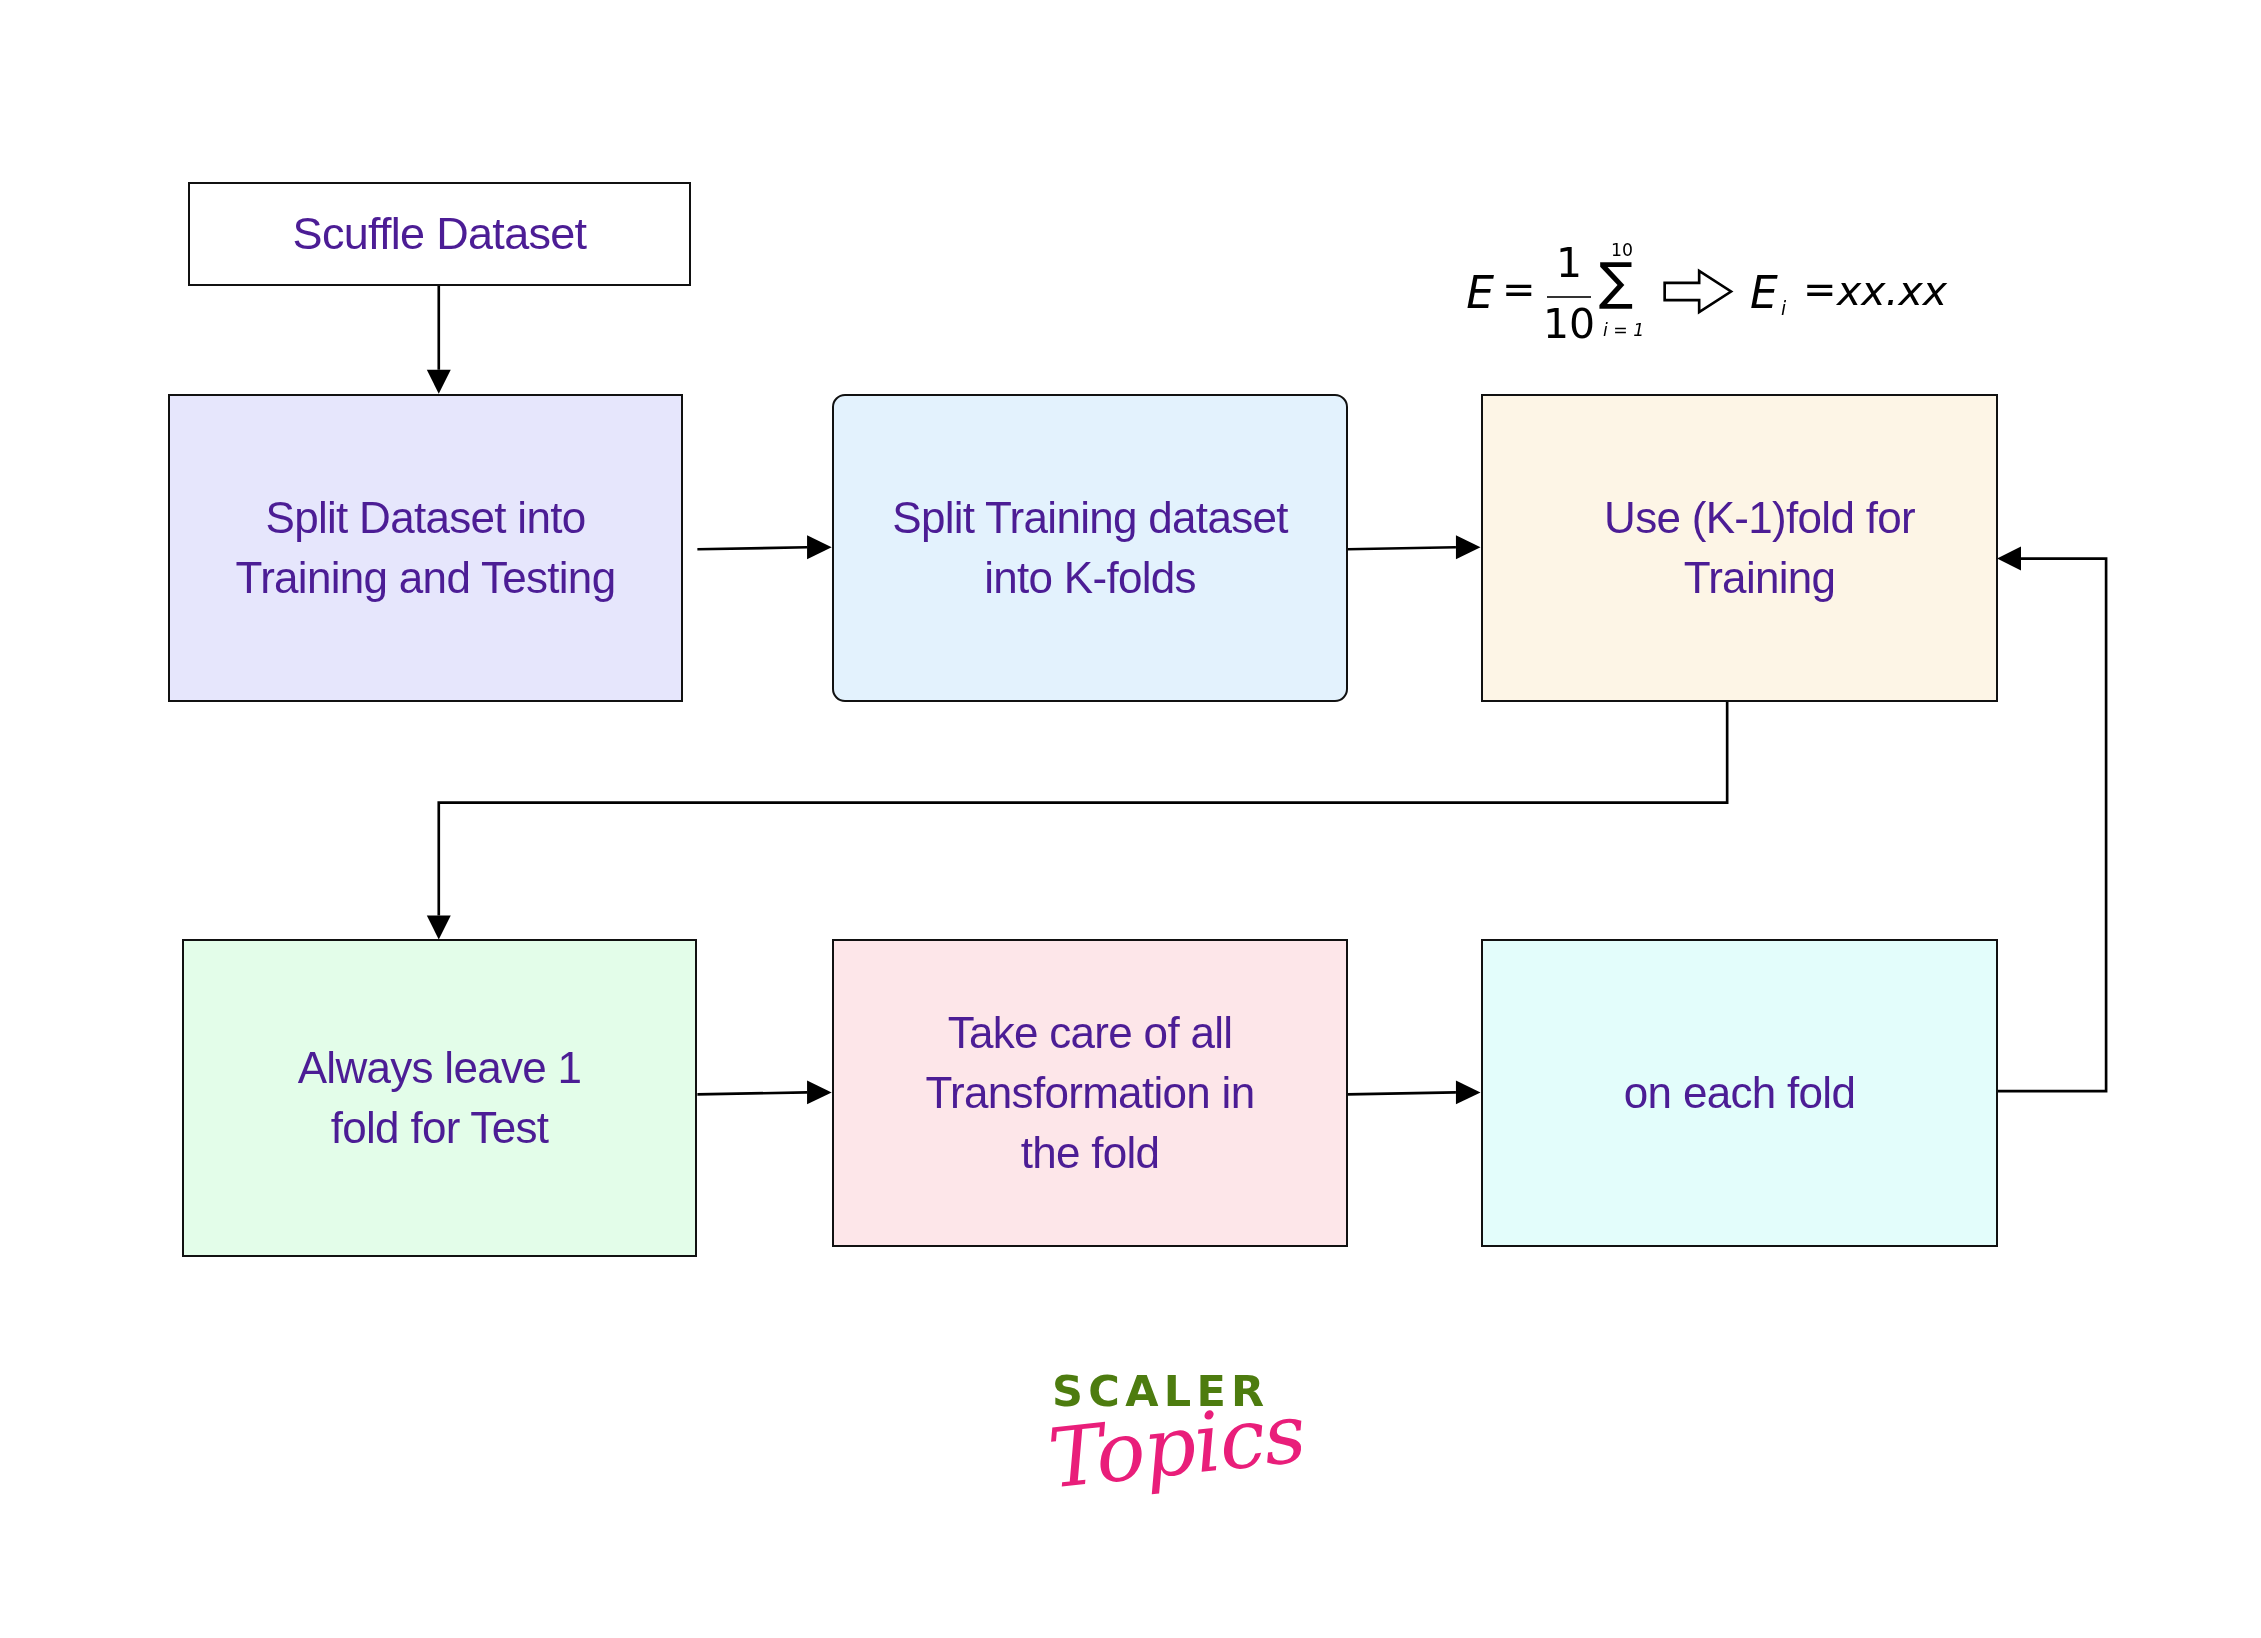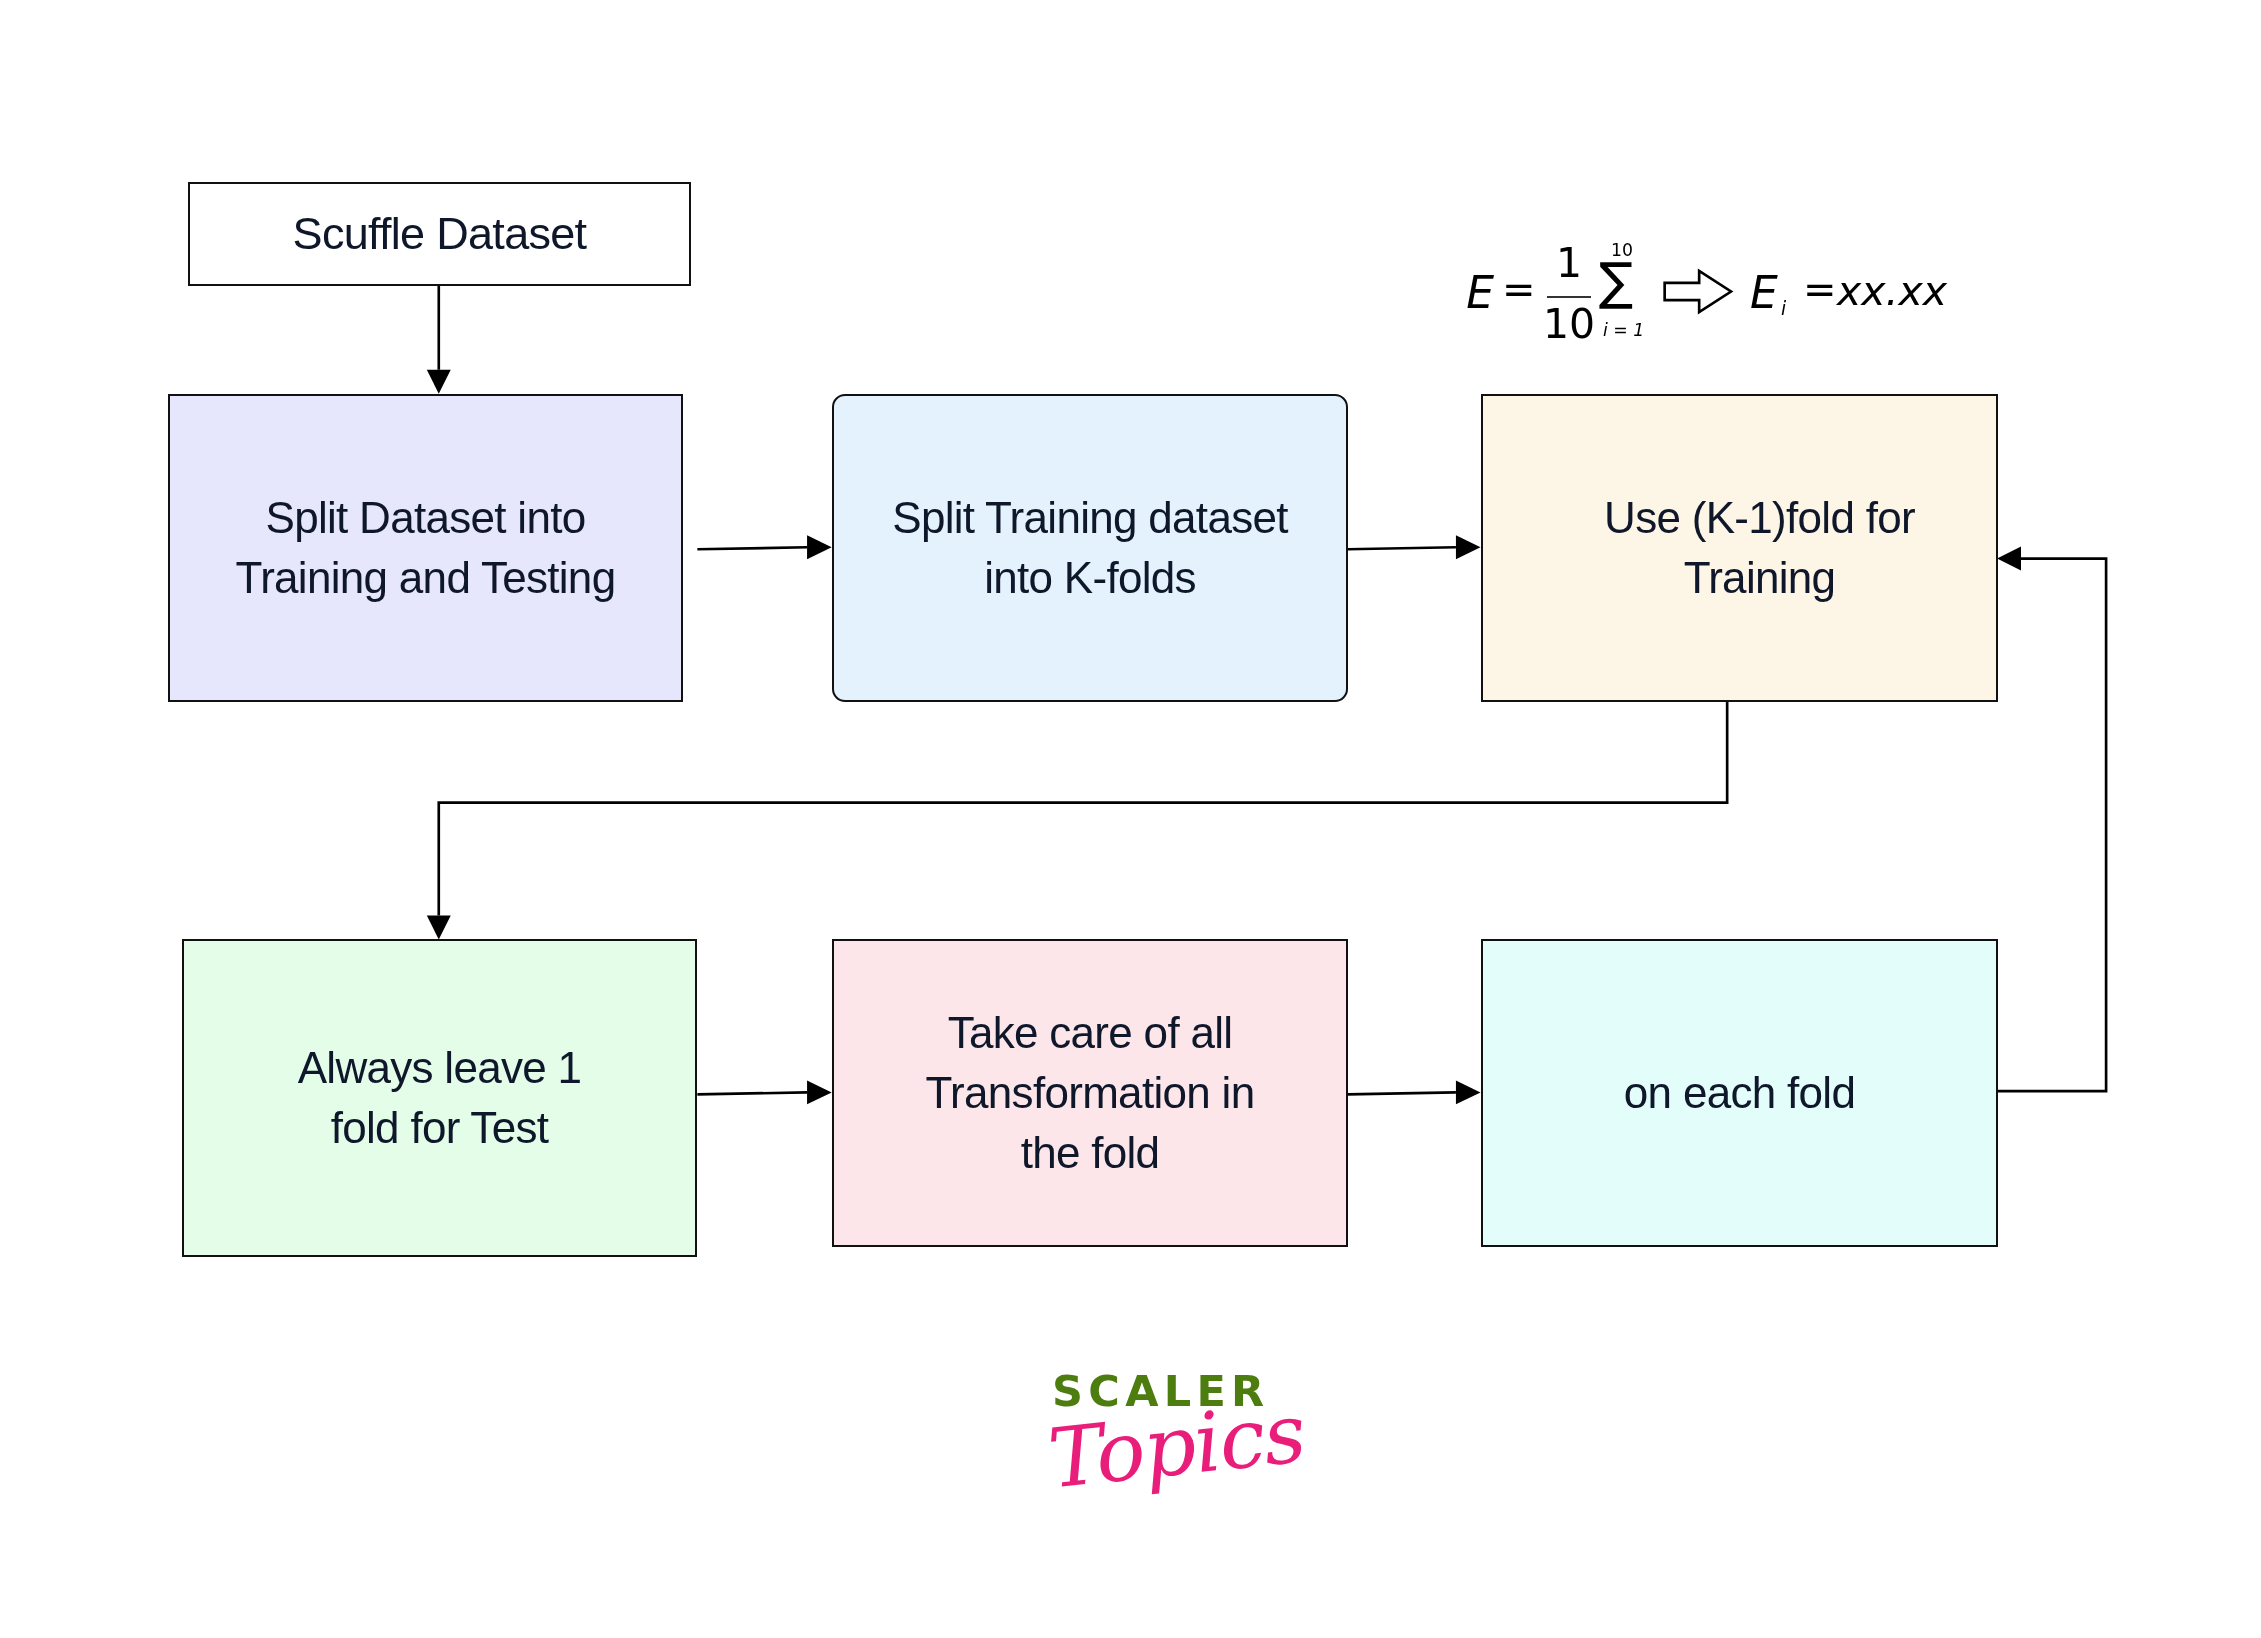--- a/index.html
+++ b/index.html
@@ -1,17 +1,17 @@
 <!DOCTYPE html>
 <html style="font-size:10.6px"><head>
 <meta charset="utf-8">
 <style>
   html, body { margin:0; padding:0; background:#ffffff; }
   body { width:2261px; height:1639px; position:relative; overflow:hidden; font-family:"Liberation Sans", sans-serif; }
-  .box { position:absolute; box-sizing:border-box; border:2.7px solid #111; display:flex; align-items:center; justify-content:center; text-align:center; color:#0f172a; font-size:44px; line-height:60px; letter-spacing:-0.7px; }
+  .box { position:absolute; box-sizing:border-box; border:2.7px solid #111; display:flex; align-items:center; justify-content:center; text-align:center; color:#4c1d95; font-size:44px; line-height:60px; letter-spacing:-0.7px; }
   .box span { display:block; }
   #b0 { left:188px; top:182px; width:503px; height:104px; background:#ffffff; font-size:45px; }
   #b1 { left:168px; top:394px; width:515px; height:308px; background:#e6e6fc; }
   #b2 { left:832px; top:394px; width:516px; height:308px; background:#e3f2fd; }
   #b3 { left:1481px; top:394px; width:517px; height:308px; background:#fdf5e6;padding-left:40px; }
   #b4 { left:182px; top:939px; width:515px; height:318px; background:#e3fde9; }
   #b5 { left:832px; top:939px; width:516px; height:308px; background:#fde6e9; }
   #b6 { left:1481px; top:939px; width:517px; height:308px; background:#e3fdfb; }
   svg.conn { position:absolute; left:0; top:0; width:2261px; height:1639px; pointer-events:none; }
   .formula { position:absolute; left:1463px; top:239px; width:505px; height:120px; font-family:"DejaVu Sans", sans-serif; color:#000; }

